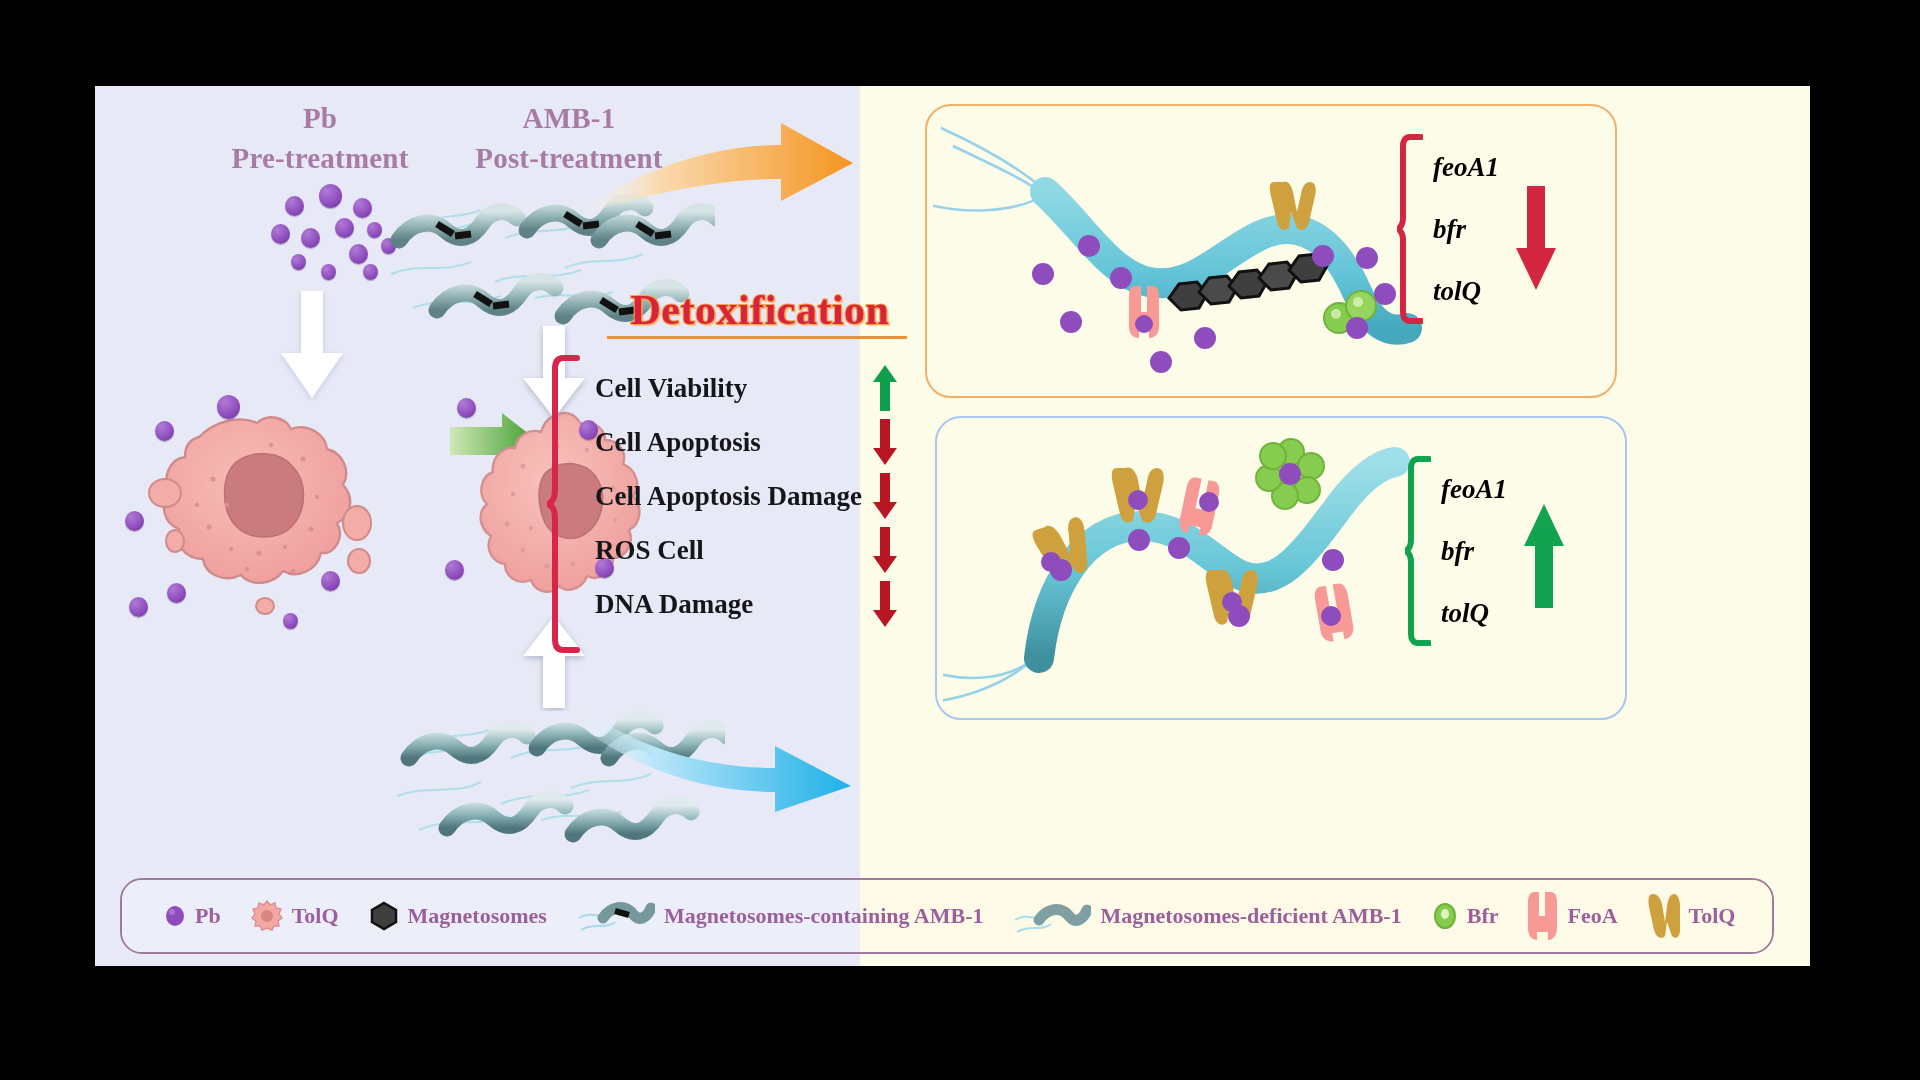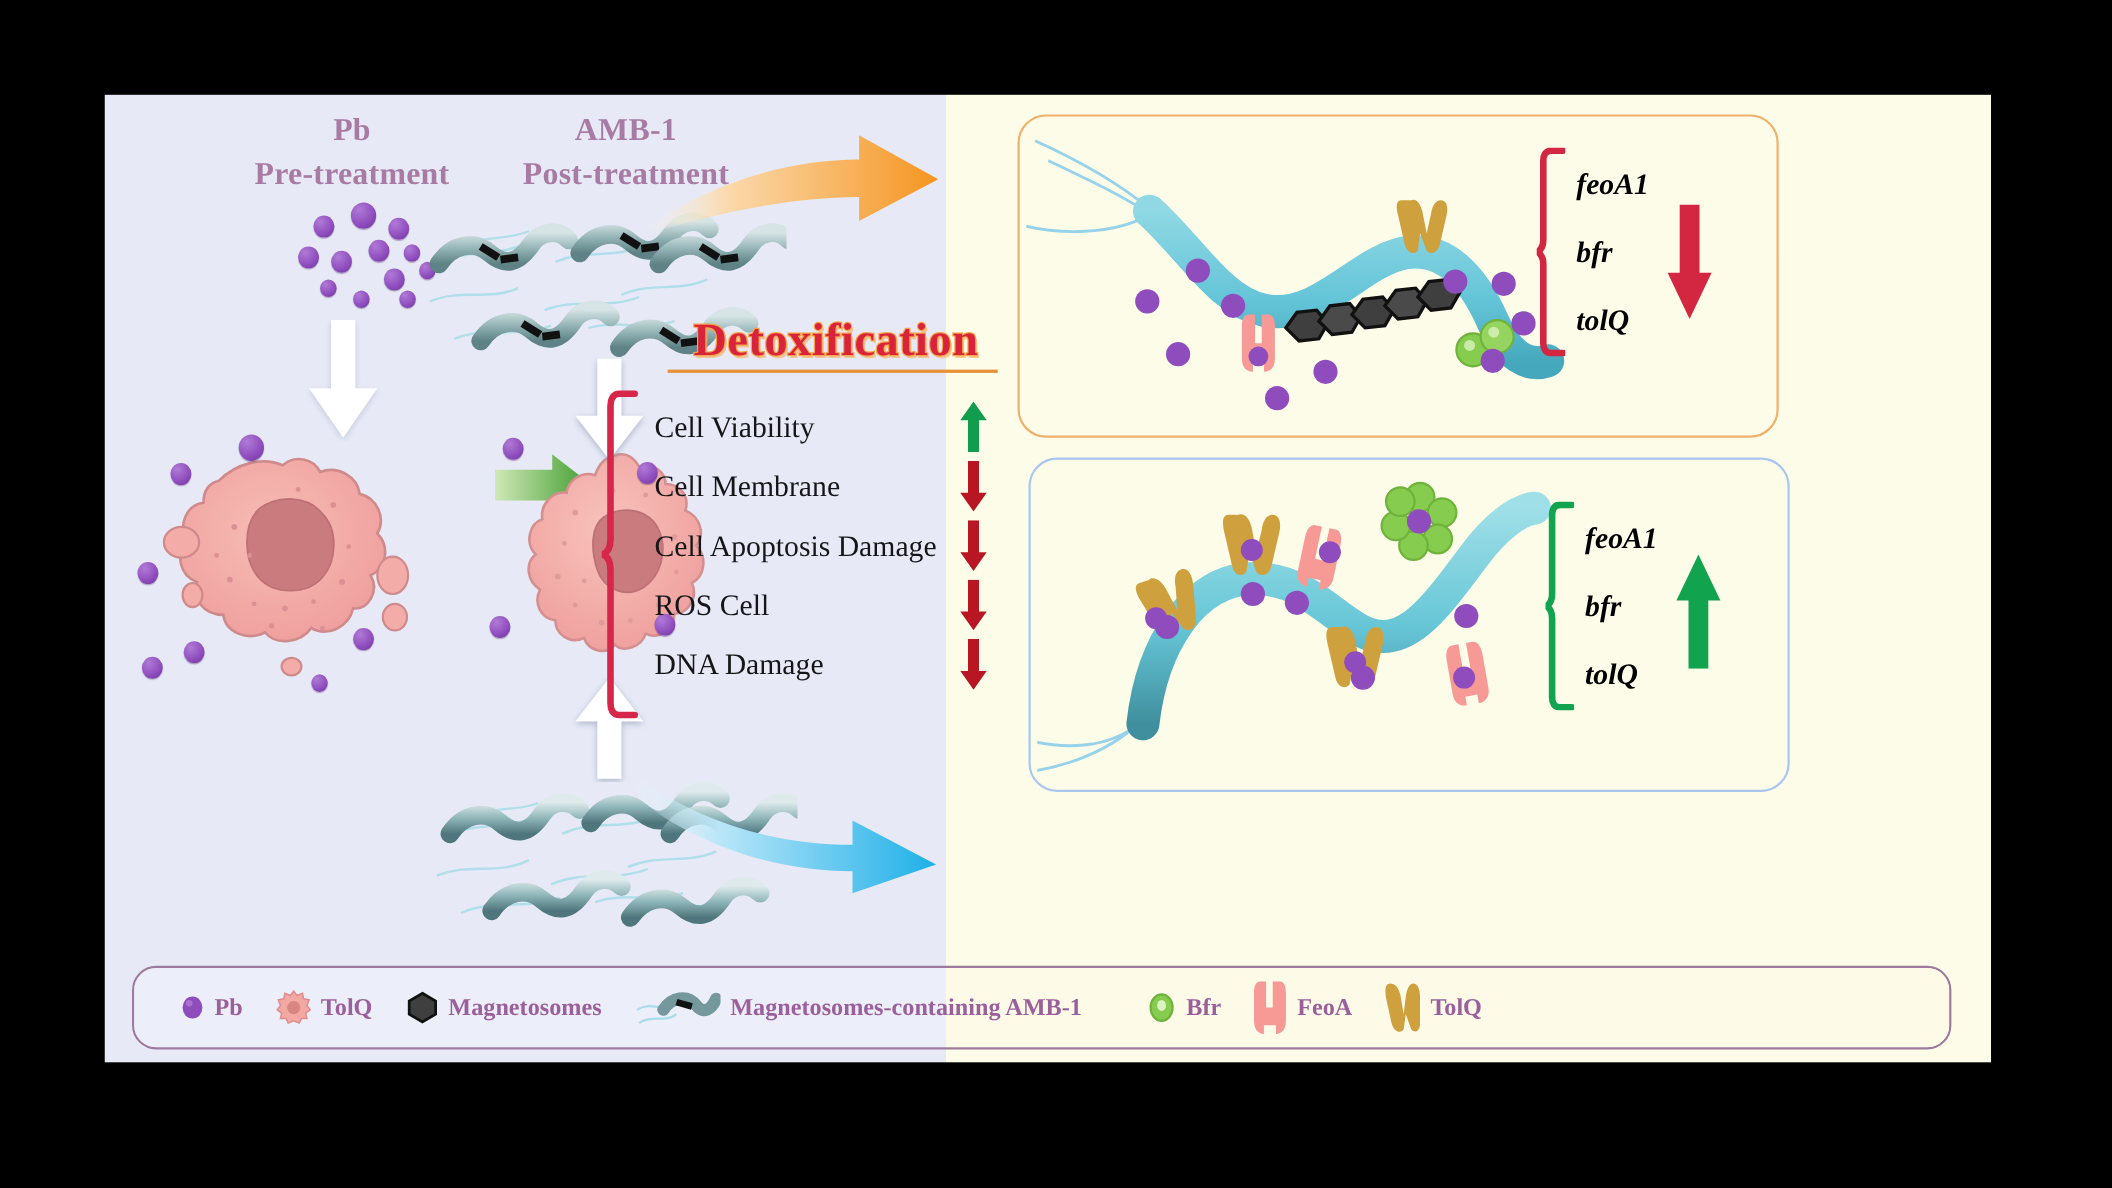--- a/index.html
+++ b/index.html
@@ -47,21 +47,21 @@
   #detox{position:absolute;left:500px;top:200px;width:330px;text-align:center;
          font-size:42px;font-weight:bold;color:#d9233b;letter-spacing:.5px;
          -webkit-text-stroke:2.2px #f6a54a;paint-order:stroke fill;
          text-shadow:2px 2px 0 rgba(246,165,74,.55);white-space:nowrap;}
   #detox-underline{position:absolute;left:512px;top:250px;width:300px;height:3px;background:#e8913b;}
 
   
   #brace-left{position:absolute;left:452px;top:268px;}
   #list{position:absolute;left:500px;top:275px;width:300px;}
   .list-row{height:54px;display:flex;align-items:center;}
-  .list-row span{font-size:27px;font-weight:normal;color:#16161a;white-space:nowrap;}
+  .list-row span{font-size:27px;font-weight:bold;color:#16161a;white-space:nowrap;}
   #arrows-col{position:absolute;left:770px;top:275px;width:40px;}
   .arrow-cell{height:54px;display:flex;align-items:center;justify-content:center;}
 
   
   .panel{position:absolute;border-radius:26px;background:#fdfce9;padding-left:48px;}
   #panel-top{left:830px;top:18px;width:640px;height:290px;border:2.5px solid #f0b06a;}
   #panel-bottom{left:840px;top:330px;width:640px;height:300px;border:2.5px solid #a9c6ef;}
 
   
   .gene-block{position:absolute;display:flex;align-items:center;}
@@ -325,21 +325,21 @@
         <path d="M30 4 H16 C10 4 8 9 8 15 V136 C8 143 6 148 1 150 C6 152 8 157 8 164
                  V285 C8 291 10 296 16 296 H30" fill="none" stroke="#d6264a" stroke-width="6" stroke-linecap="round" stroke-linejoin="round"></path>
       </svg>
     </div>
 
     <div id="list">
       <div class="list-row">
         <span>Cell Viability</span>
         </div>
       <div class="list-row">
-        <span>Cell Membrane</span>
+        <span>Cell Apoptosis</span>
         </div>
       <div class="list-row">
         <span>Cell Apoptosis Damage</span>
         </div>
       <div class="list-row">
         <span>ROS Cell</span>
         </div>
       <div class="list-row">
         <span>DNA Damage</span>
         </div>
@@ -563,20 +563,30 @@
             <path d="M2 24 C14 16 26 26 36 20"></path>
               <path d="M4 36 C16 28 28 36 38 28"></path>
           </g>
           <path d="M26 24 C34 12 48 10 56 20 C62 28 70 24 74 14" fill="none" stroke="#74989b" stroke-width="11" stroke-linecap="round"></path>
           <line x1="38" y1="17" x2="52" y2="21" stroke="#111" stroke-width="6"></line>
         </svg>
         <span class="lg-text">Magnetosomes-containing AMB-1</span>
       </div>
       <div class="lg-gap"></div>
 
+      <div class="lg-item">
+        <svg width="78" height="44" viewBox="0 0 78 44">
+          <g stroke="#a8dcea" stroke-width="2" fill="none">
+            <path d="M2 26 C14 18 26 28 36 22"></path>
+              <path d="M4 38 C16 30 28 38 38 30"></path>
+          </g>
+          <path d="M26 26 C34 14 48 12 56 22 C62 30 70 26 74 16" fill="none" stroke="#7f9fa3" stroke-width="11" stroke-linecap="round"></path>
+        </svg>
+        <span class="lg-text">Magnetosomes-deficient AMB-1</span>
+      </div>
       <div class="lg-gap"></div>
 
       <div class="lg-item">
         <svg width="26" height="30" viewBox="0 0 26 30">
           <ellipse cx="13" cy="15" rx="10" ry="12" fill="#86cc4e" stroke="#6fb33c" stroke-width="2"></ellipse>
           <ellipse cx="13" cy="13" rx="4" ry="5" fill="#ddf3c2"></ellipse>
         </svg>
         <span class="lg-text">Bfr</span>
       </div>
       <div class="lg-gap"></div>

